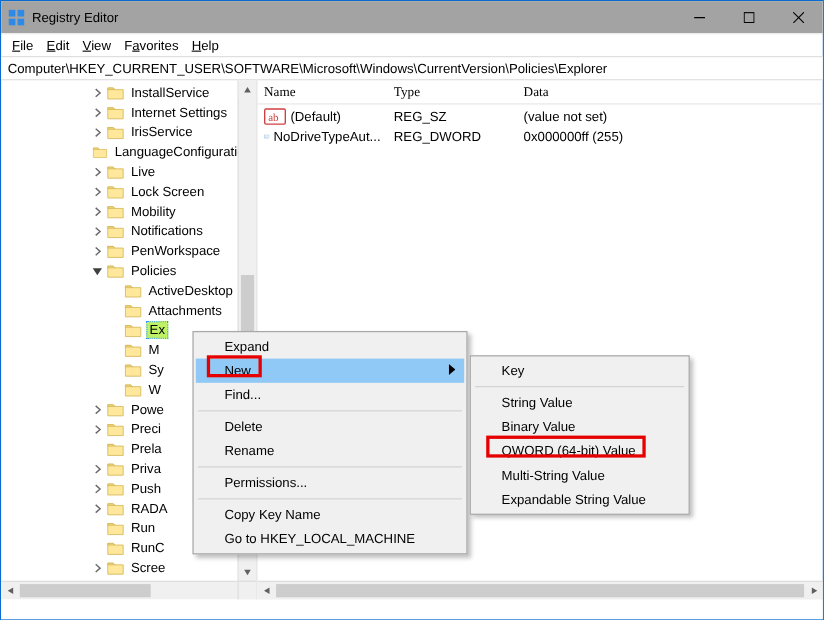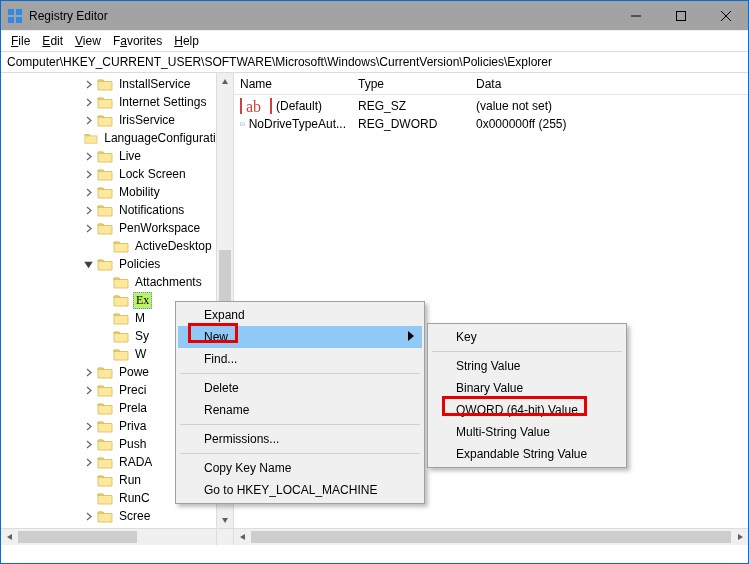--- a/index.html
+++ b/index.html
@@ -121,42 +121,43 @@
   .expander {
     width: 14px; height:14px; display:inline-flex; align-items:center; justify-content:center;
     margin-right: 0px;
   }
   .expander svg { width:9px; height:9px; }
   .folder-icon {
     width:16px; height:14px; margin: 0 4px 0 2px;
     display:inline-flex; align-items:center; justify-content:center;
   }
   .tree-row.selected .label-span {
-    background:#bef264; border:1px dotted #3399ff; padding:0 2px;font-family:Liberation Serif, serif;
+    background:#bef264; border:1px dotted #3399ff; padding:0 2px;
   }
   .label-span { padding:0 2px; }
 
   
   .list-pane { flex:1; position:relative; }
   .list-header {
     display:flex; height:22px; align-items:center;
     border-bottom: 1px solid #e5e5e5;
     font-size:12px;
+    font-family:Liberation Serif, serif;
   }
   .list-header .col {
     padding: 0 6px; height:100%; display:flex; align-items:center;
     border-right: 1px solid transparent;
   }
   .list-body { padding: 2px 0; }
   .list-row {
     display:flex; height:18px; align-items:center; cursor:default;
   }
   .list-row .cell { padding:0 6px; overflow:hidden; text-overflow:ellipsis; white-space:nowrap; }
   .val-icon {
-    width:32px; height:16px; display:inline-flex; margin-right:4px;
+    width:20px; height:16px; display:inline-flex; margin-right:4px;
     align-items:center; justify-content:center;
   }
 
   
   .context-menu {
     position:absolute;
     background:#f0f0f0;
     border:1px solid #a0a0a0;
     box-shadow: 3px 3px 4px rgba(0,0,0,0.25);
     padding:2px;
@@ -367,44 +368,44 @@
             </span>
             <span class="folder-icon">
               <svg viewBox="0 0 16 14">
                 <path d="M1 3 L6 3 L7.5 4.5 L15 4.5 L15 13 L1 13 Z" fill="#ffe89c" stroke="#d6ba5c" stroke-width="0.8"></path>
                 <path d="M1 3 L6 3 L7.5 4.5 L1 4.5 Z" fill="#f5d87a" stroke="#d6ba5c" stroke-width="0.8"></path>
               </svg>
             </span>
             <span class="label-span">PenWorkspace</span>
           </div>
           <div class="tree-row">
+            <span class="spacer" style="width: 80px;"></span>
+            <span class="expander">
+              <svg viewBox="0 0 9 9">
+                <polygon class="chev-down" points="1.5,2.5 7.5,2.5 4.5,7"></polygon>
+              </svg>
+            </span>
+            <span class="folder-icon">
+              <svg viewBox="0 0 16 14">
+                <path d="M1 3 L6 3 L7.5 4.5 L15 4.5 L15 13 L1 13 Z" fill="#ffe89c" stroke="#d6ba5c" stroke-width="0.8"></path>
+                <path d="M1 3 L6 3 L7.5 4.5 L1 4.5 Z" fill="#f5d87a" stroke="#d6ba5c" stroke-width="0.8"></path>
+              </svg>
+            </span>
+            <span class="label-span">Policies</span>
+          </div>
+          <div class="tree-row">
             <span class="spacer" style="width: 96px;"></span>
             <span class="expander"></span>
             <span class="folder-icon">
               <svg viewBox="0 0 16 14">
                 <path d="M1 3 L6 3 L7.5 4.5 L15 4.5 L15 13 L1 13 Z" fill="#ffe89c" stroke="#d6ba5c" stroke-width="0.8"></path>
                 <path d="M1 3 L6 3 L7.5 4.5 L1 4.5 Z" fill="#f5d87a" stroke="#d6ba5c" stroke-width="0.8"></path>
               </svg>
             </span>
             <span class="label-span">ActiveDesktop</span>
-          </div>
-          <div class="tree-row">
-            <span class="spacer" style="width: 80px;"></span>
-            <span class="expander">
-              <svg viewBox="0 0 9 9">
-                <polygon class="chev-down" points="1.5,2.5 7.5,2.5 4.5,7"></polygon>
-              </svg>
-            </span>
-            <span class="folder-icon">
-              <svg viewBox="0 0 16 14">
-                <path d="M1 3 L6 3 L7.5 4.5 L15 4.5 L15 13 L1 13 Z" fill="#ffe89c" stroke="#d6ba5c" stroke-width="0.8"></path>
-                <path d="M1 3 L6 3 L7.5 4.5 L1 4.5 Z" fill="#f5d87a" stroke="#d6ba5c" stroke-width="0.8"></path>
-              </svg>
-            </span>
-            <span class="label-span">Policies</span>
           </div>
           <div class="tree-row">
             <span class="spacer" style="width: 96px;"></span>
             <span class="expander"></span>
             <span class="folder-icon">
               <svg viewBox="0 0 16 14">
                 <path d="M1 3 L6 3 L7.5 4.5 L15 4.5 L15 13 L1 13 Z" fill="#ffe89c" stroke="#d6ba5c" stroke-width="0.8"></path>
                 <path d="M1 3 L6 3 L7.5 4.5 L1 4.5 Z" fill="#f5d87a" stroke="#d6ba5c" stroke-width="0.8"></path>
               </svg>
             </span>

